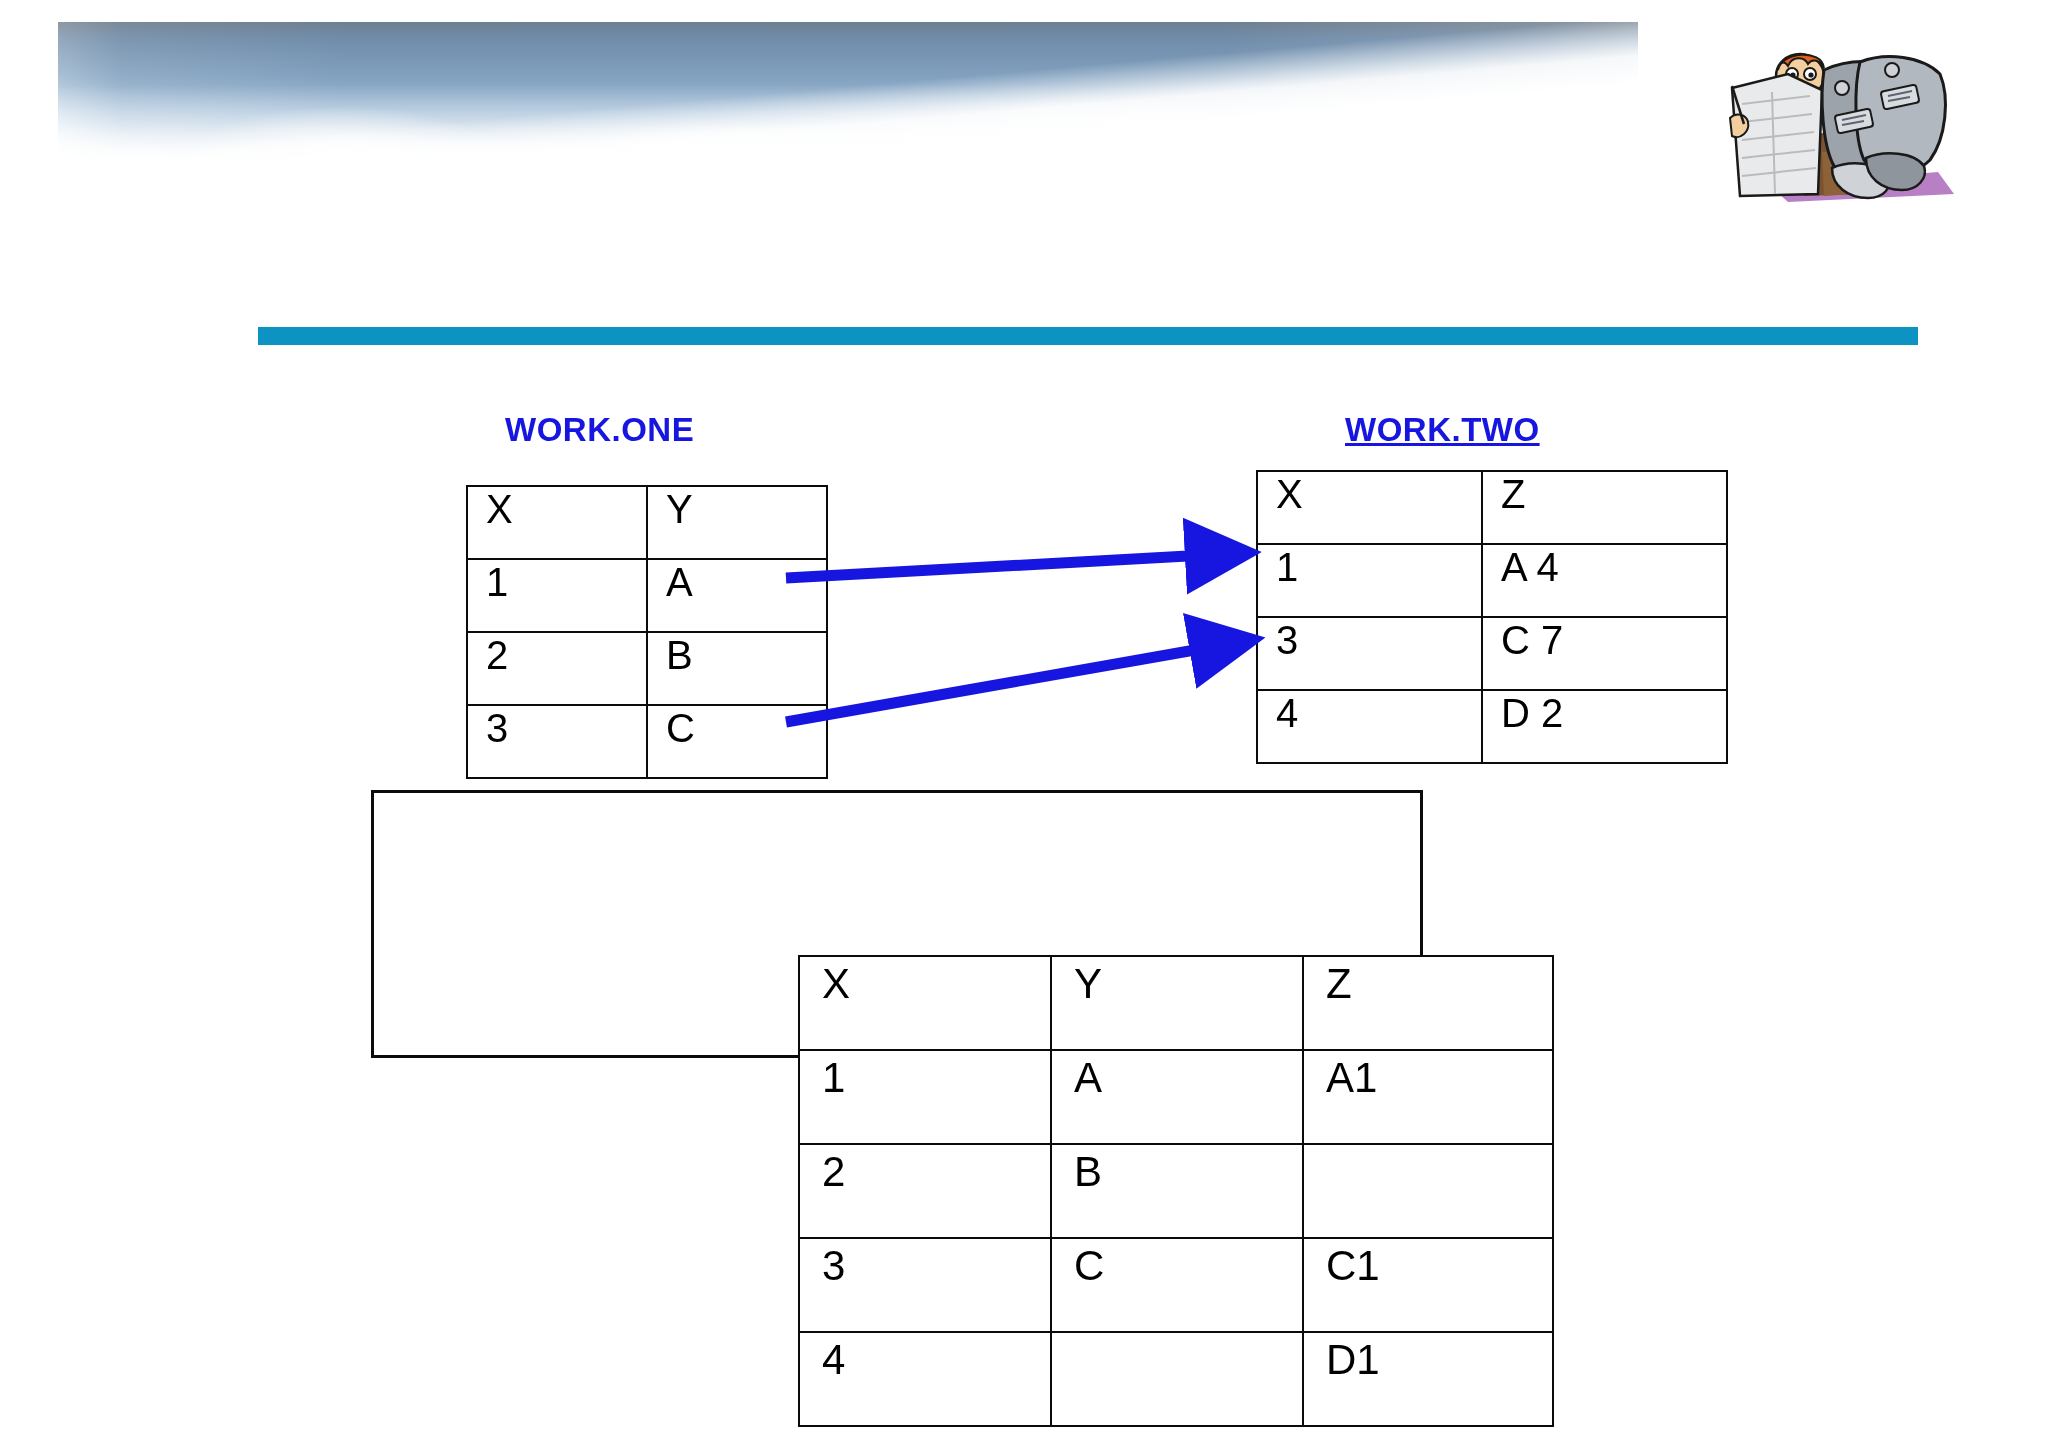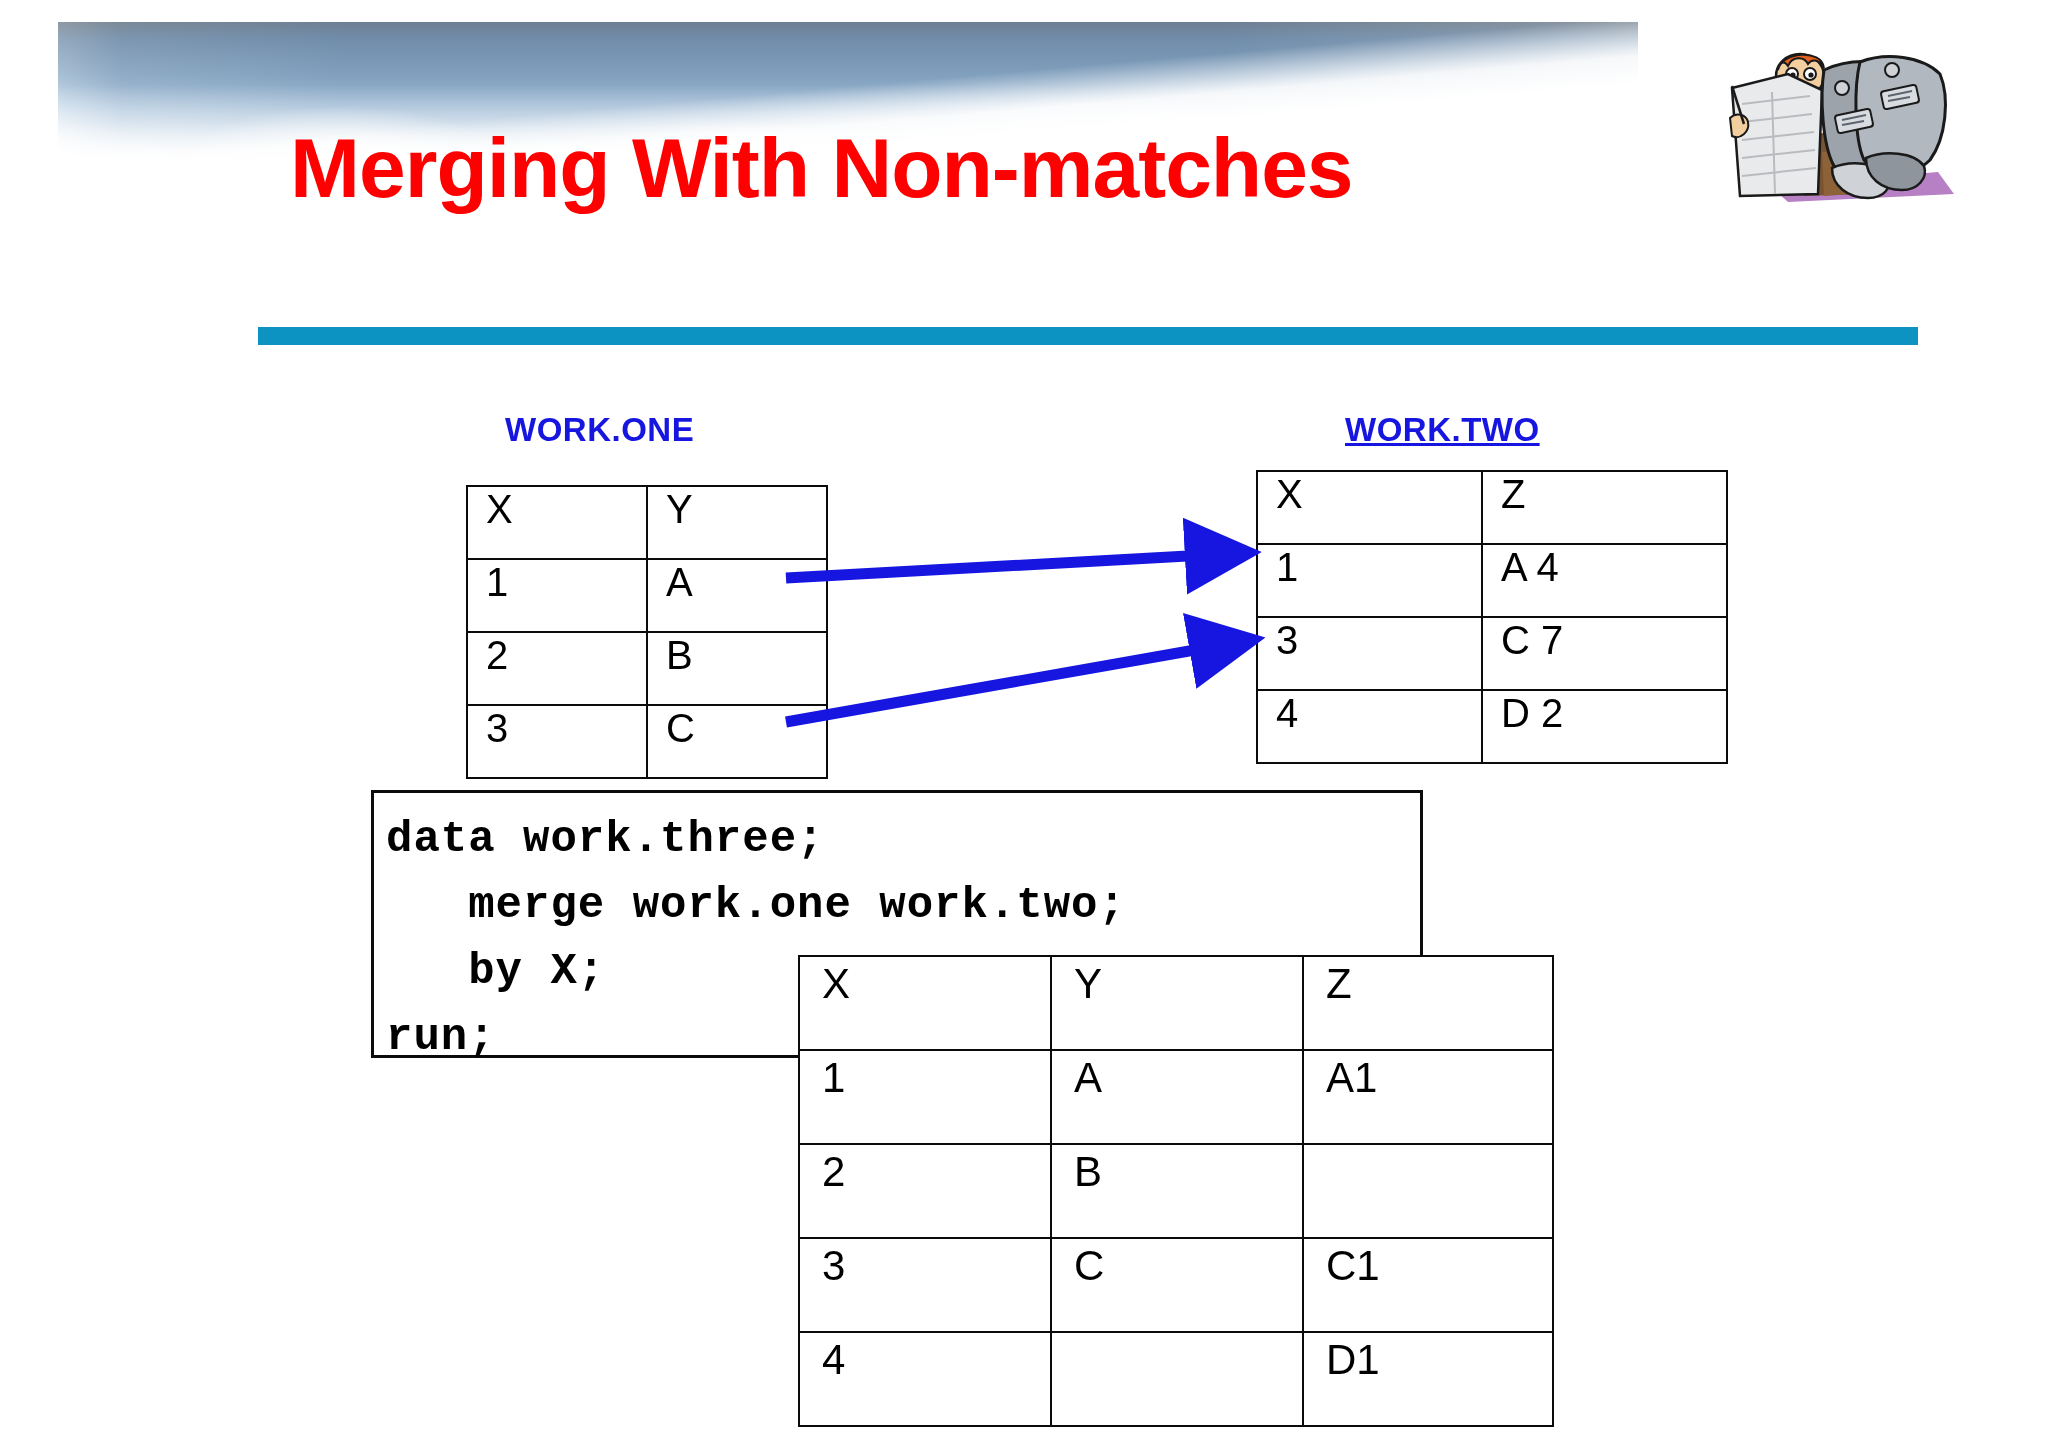--- a/index.html
+++ b/index.html
@@ -213,21 +213,20 @@
           <path d="M116 99 L138 95"></path>
         <path d="M162 70 L186 65"></path>
           <path d="M162 75 L184 71"></path>
       </g>
 
       <circle cx="116" cy="62" r="7" fill="#cfd3d8" stroke="#1a1a1a" stroke-width="2"></circle>
       <circle cx="166" cy="44" r="7" fill="#cfd3d8" stroke="#1a1a1a" stroke-width="2"></circle>
     </svg>
   </div>
 
-  <div id="page-title">Merging With Non-matches</div>
 
   <div id="divider-bar"></div>
 
   <div class="ds-caption" id="caption-work-one">WORK.ONE</div>
   <div class="ds-caption" id="caption-work-two">WORK.TWO</div>
 
   <svg id="arrow-layer">
     <defs>
       <marker id="ahead" markerWidth="7" markerHeight="7" refX="5.2" refY="3.5" orient="auto">
         <path d="M0,0 L7,3.5 L0,7 Z" fill="#1616e0"></path>
@@ -273,24 +272,20 @@
         <td>C 7</td>
       </tr>
       <tr>
         <td>4</td>
         <td>D 2</td>
       </tr>
     </tbody>
   </table>
 
   <div id="code-box"></div>
-  <div id="code-text">data work.three;
-   merge work.one work.two;
-   by X;
-run;</div>
 
   <table class="data-table" id="table-result">
     <tbody>
       <tr>
         <td>X</td>
         <td>Y</td>
         <td>Z</td>
       </tr>
       <tr>
         <td>1</td>

